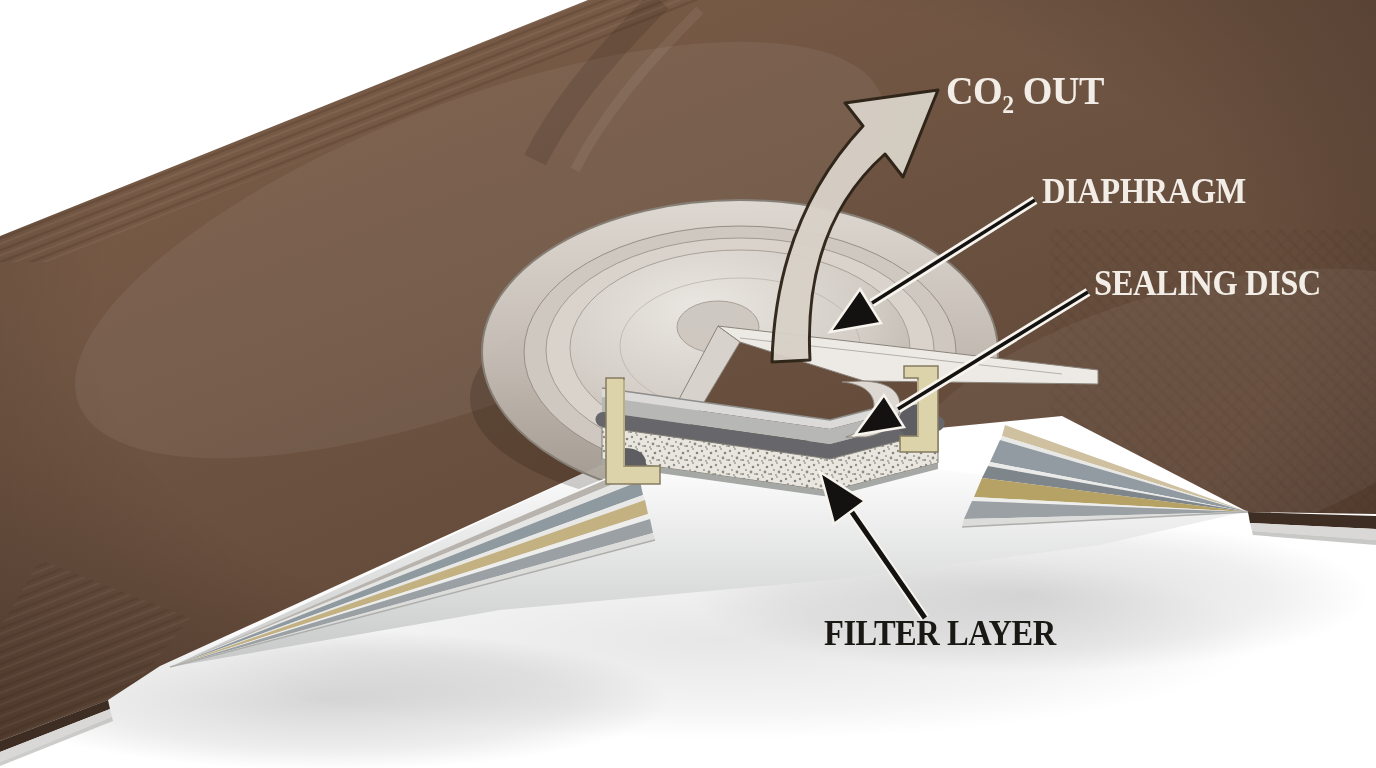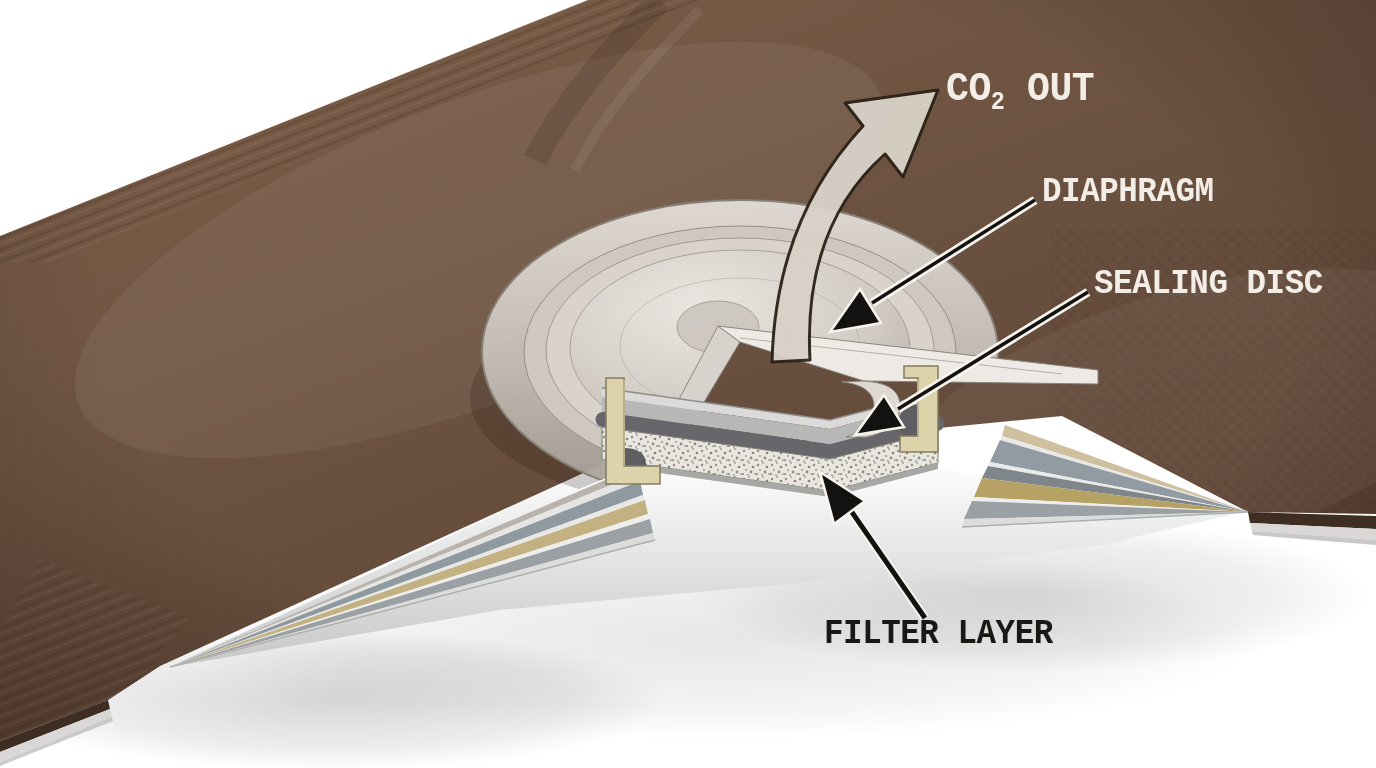--- a/index.html
+++ b/index.html
@@ -1,18 +1,18 @@
 <!DOCTYPE html>
 <html><head>
 <meta charset="utf-8">
 <style>
   html,body{margin:0;padding:0;background:#e8e8e8;}
   #stage{
     position:relative;width:1376px;height:768px;overflow:hidden;
-    background:#737373;font-family:Liberation Mono, monospace;
+    background:#737373;font-family:Liberation Serif, serif;
   }
   #art{position:absolute;left:0;top:0;}
   .diagram-label{
     position:absolute;font-weight:700;letter-spacing:-0.5px;
     transform:scaleX(0.93);transform-origin:left top;white-space:nowrap;
     -webkit-font-smoothing:antialiased;
   }
   .lbl-co2{left:946px;top:66px;font-size:41px;color:#f2ede6;}
   .lbl-co2 sub{font-size:0.62em;line-height:0;}
   .lbl-diaphragm{left:1042px;top:172px;font-size:35px;color:#f2ede6;}

